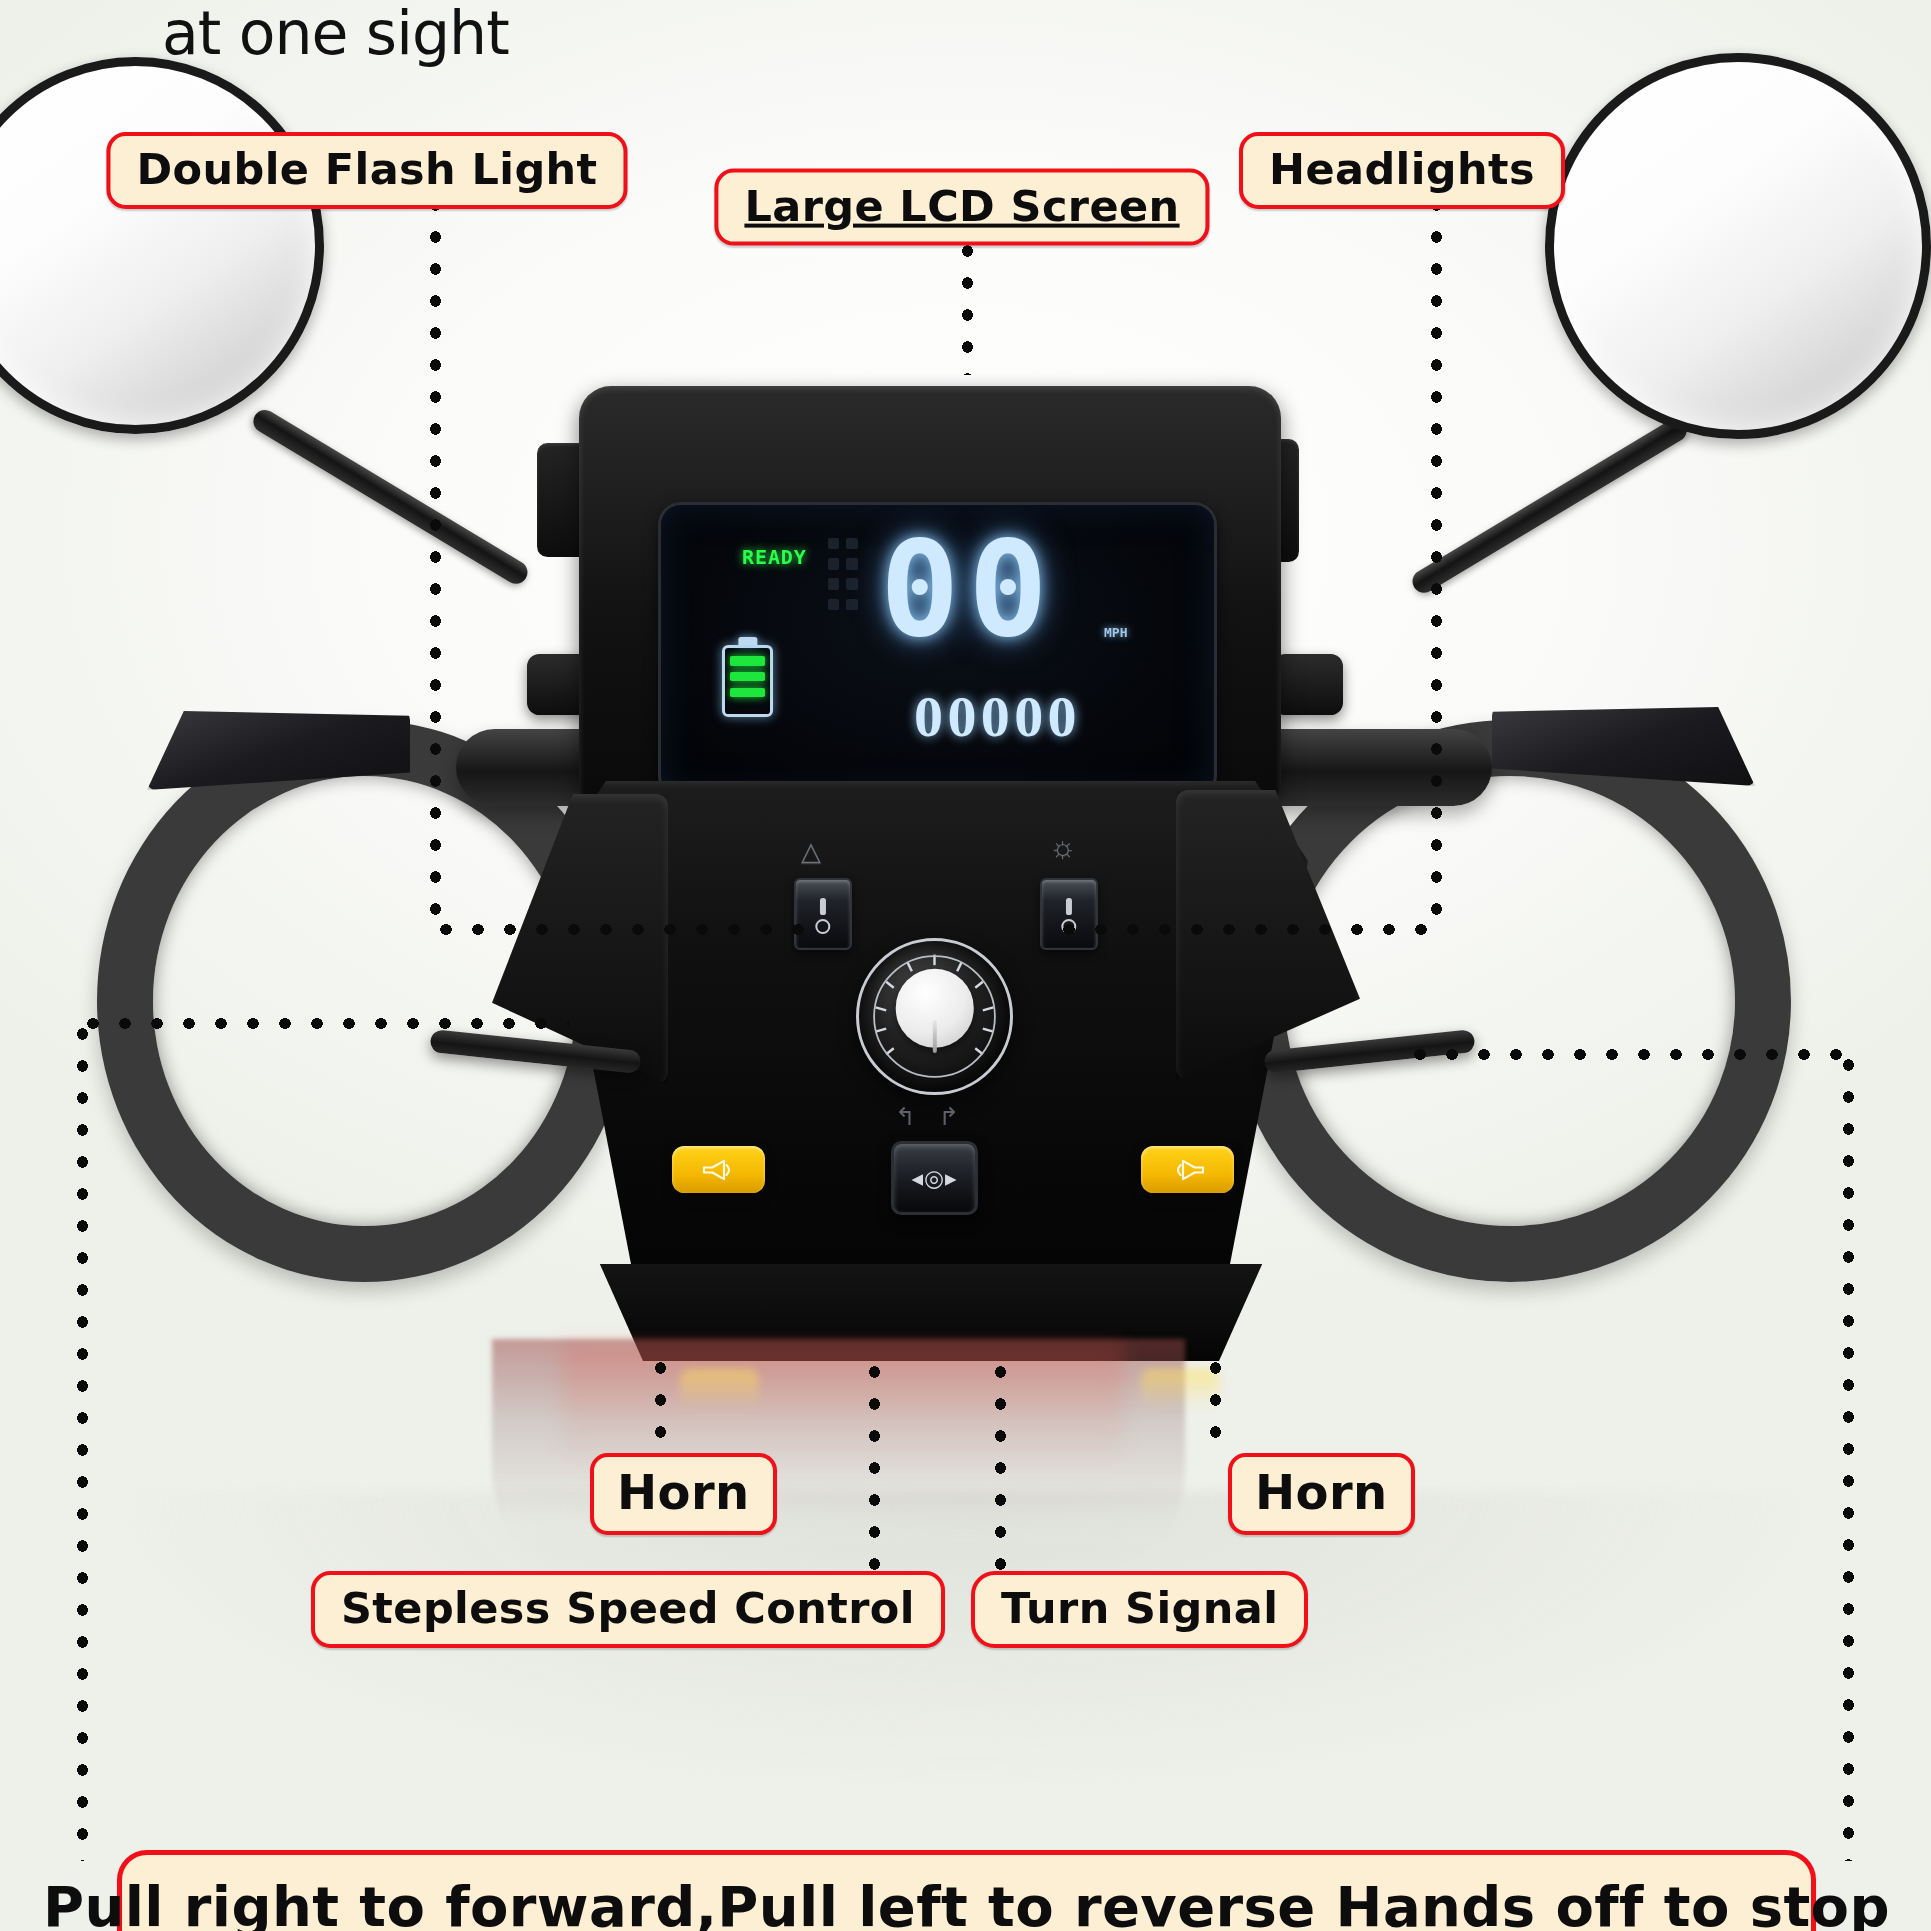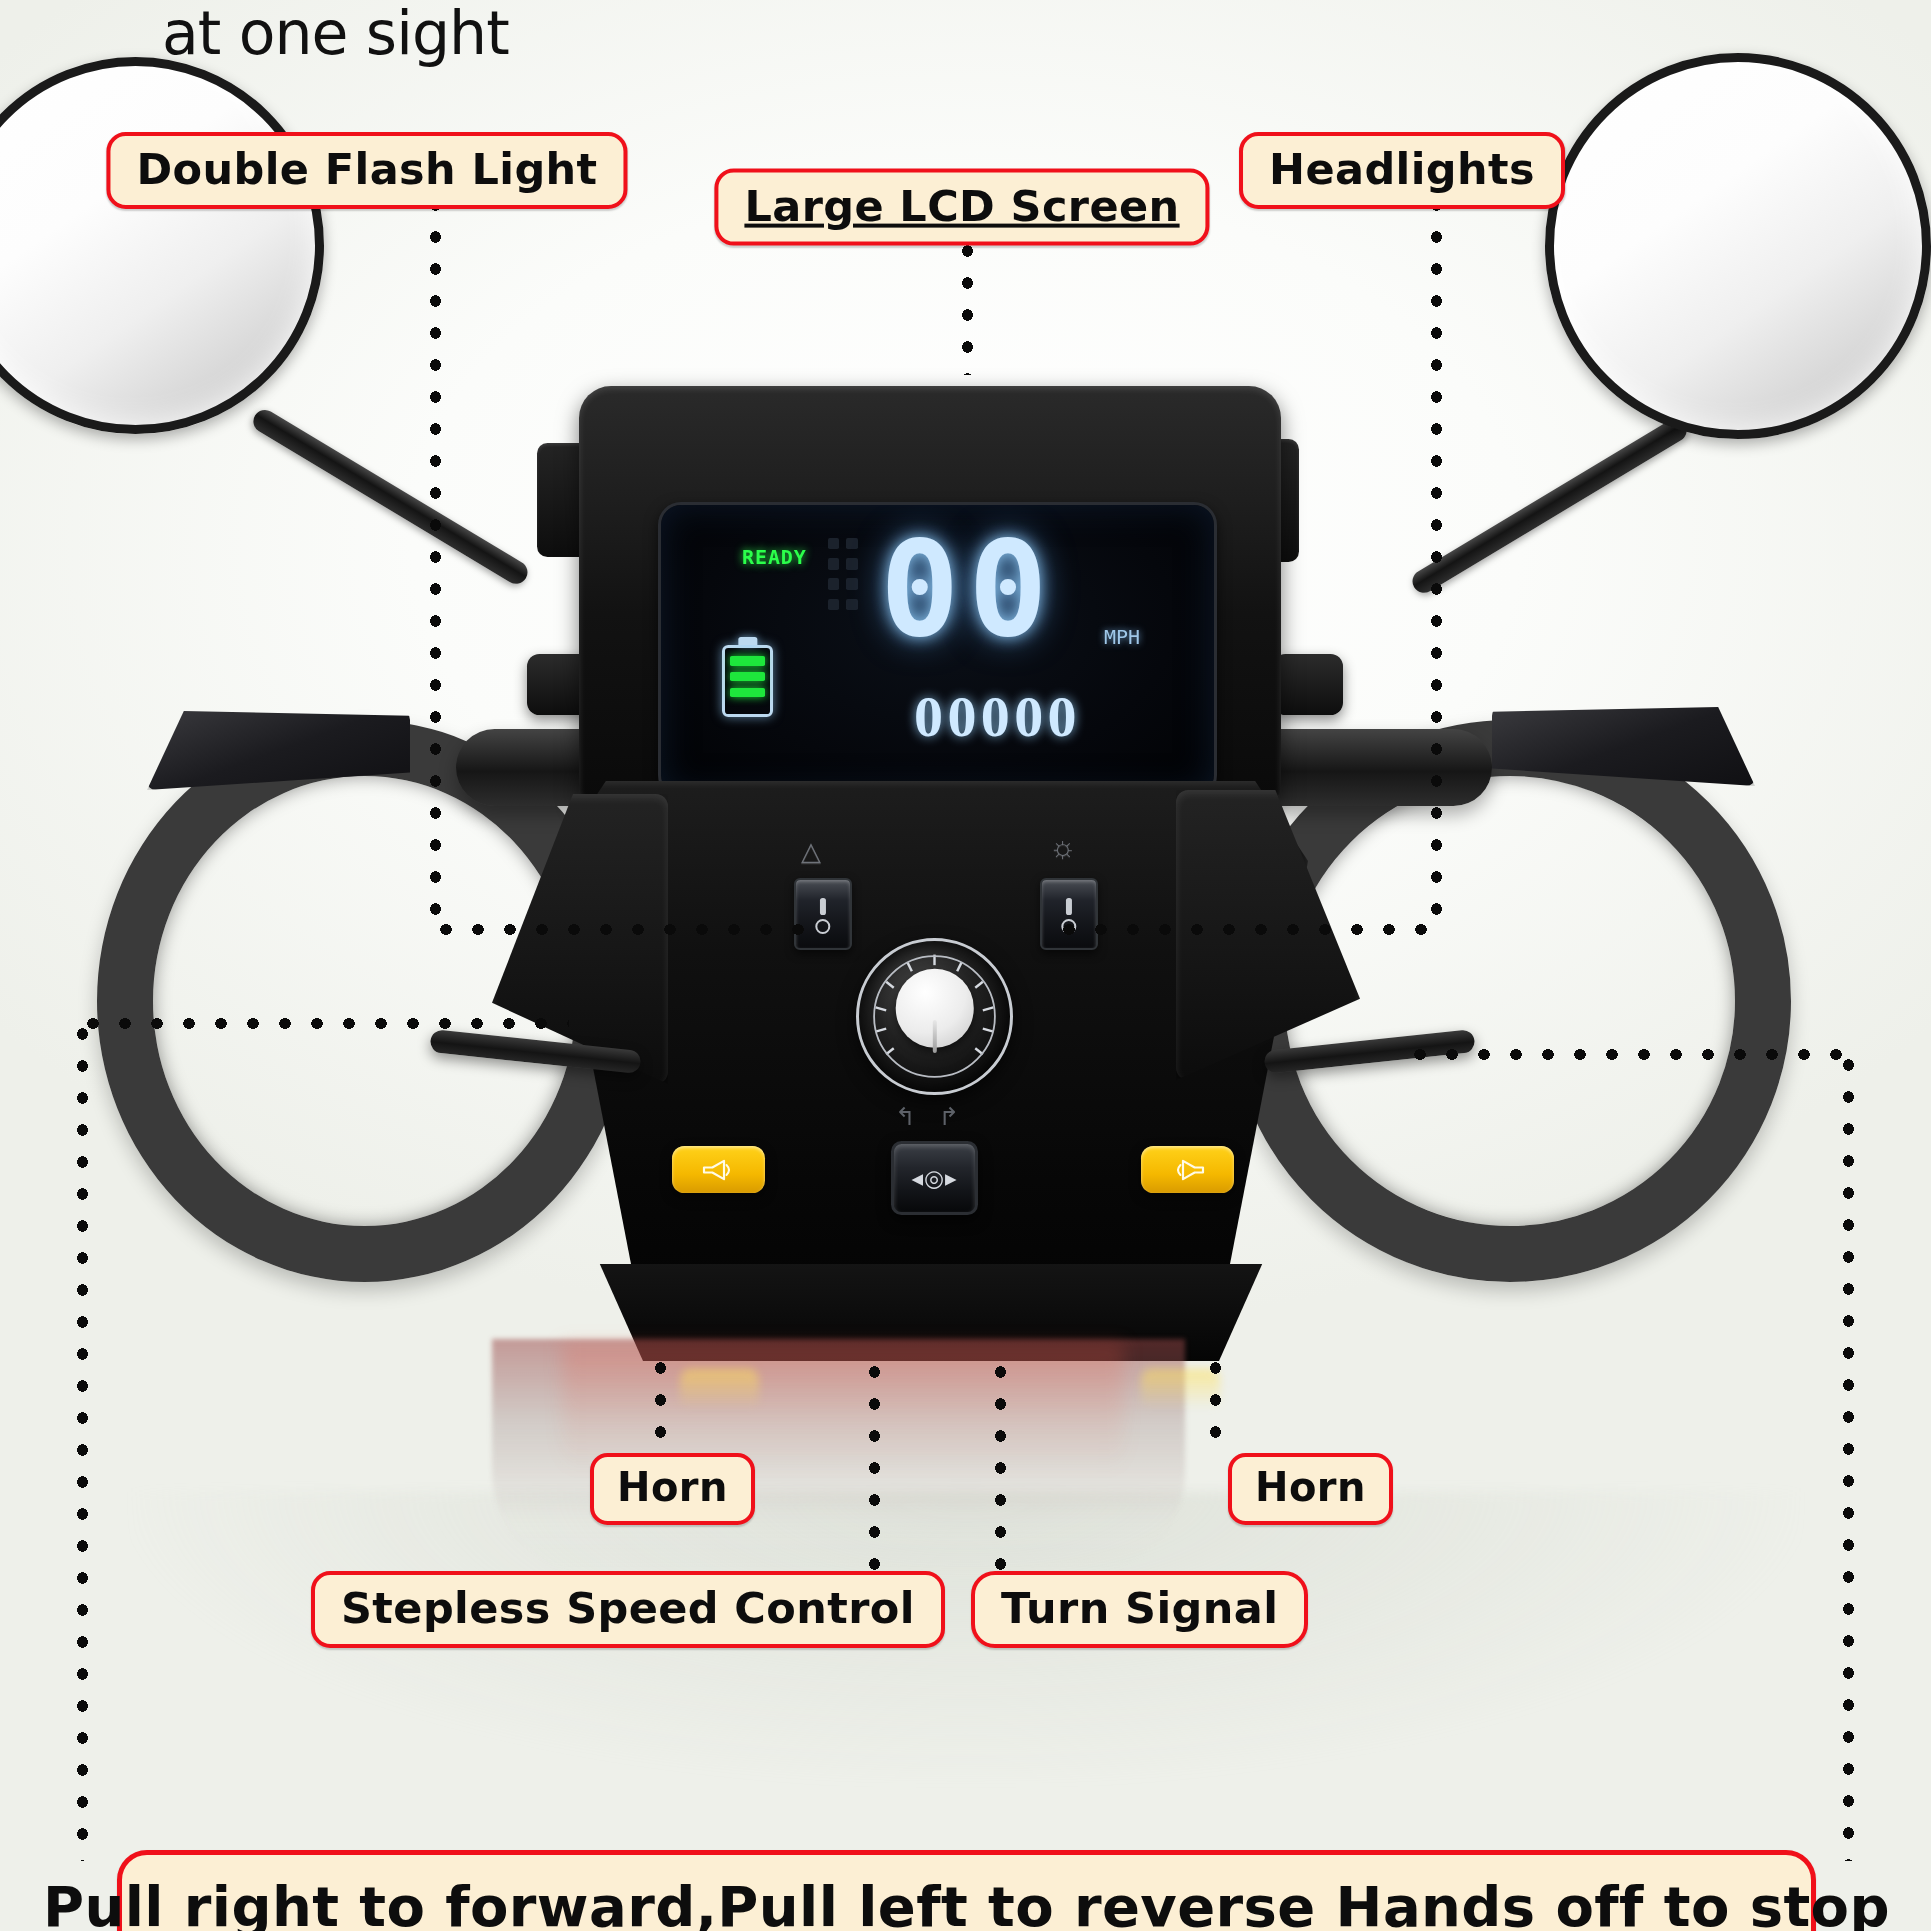--- a/index.html
+++ b/index.html
@@ -31,21 +31,21 @@
     border:4.4px solid #f0101a;
     border-radius:19.3px;
     color:#0d0d0d;
     font-weight:bold;
     font-family:"DejaVu Sans", sans-serif;
     white-space:nowrap;
     display:flex;align-items:center;justify-content:center;
     box-shadow:0 1.8px 1.8px rgba(0,0,0,.18);
     letter-spacing:0.4px;
   }
-  .pill.sm{font-size:40px;padding:7px 23px 10.5px;border-radius:17.6px;}
+  .pill.sm{font-size:48px;padding:7px 23px 10.5px;border-radius:17.6px;}
   .pill.md{font-size:43px;padding:8px 26px 11.4px;}
   .pill.banner{
     font-size:56px;border-radius:30px;border-width:5.3px;
     padding:19.3px 35px 26px;
   }
 
   
   .dotH{
     position:absolute;height:11.4px;
     background-image:radial-gradient(circle closest-side, #0a0a0a 100%, transparent 100%);
@@ -115,21 +115,21 @@
   .lcd-ind .cell{width:11.4px;height:11.4px;background:#1b222c;border-radius:1.8px;}
   .lcd-speed{
     position:absolute;left:219px;top:17.6px;
     font-family:"DejaVu Sans Mono", monospace;
     font-size:132px;line-height:132px;font-weight:bold;
     color:#cfe9ff;letter-spacing:8.8px;
     text-shadow:0 0 16px rgba(150,210,255,.95),0 0 35px rgba(90,170,255,.6);
   }
   .lcd-mph{
     position:absolute;left:443px;top:120px;
-    font-family:"DejaVu Sans Mono", monospace;font-size:20px;font-weight:normal;
+    font-family:"DejaVu Sans Mono", monospace;font-size:13px;font-weight:bold;
     color:#9fc7e8;text-shadow:0 0 7px rgba(140,200,255,.8);
   }
   .lcd-odo{
     position:absolute;left:253px;top:178px;
     font-family:Liberation Serif, serif;font-size:58px;font-weight:bold;
     color:#cfe9ff;letter-spacing:4.4px;
     text-shadow:0 0 10.5px rgba(150,210,255,.85);
   }
   .battery{
     position:absolute;left:61px;top:140px;width:51px;height:72px;

